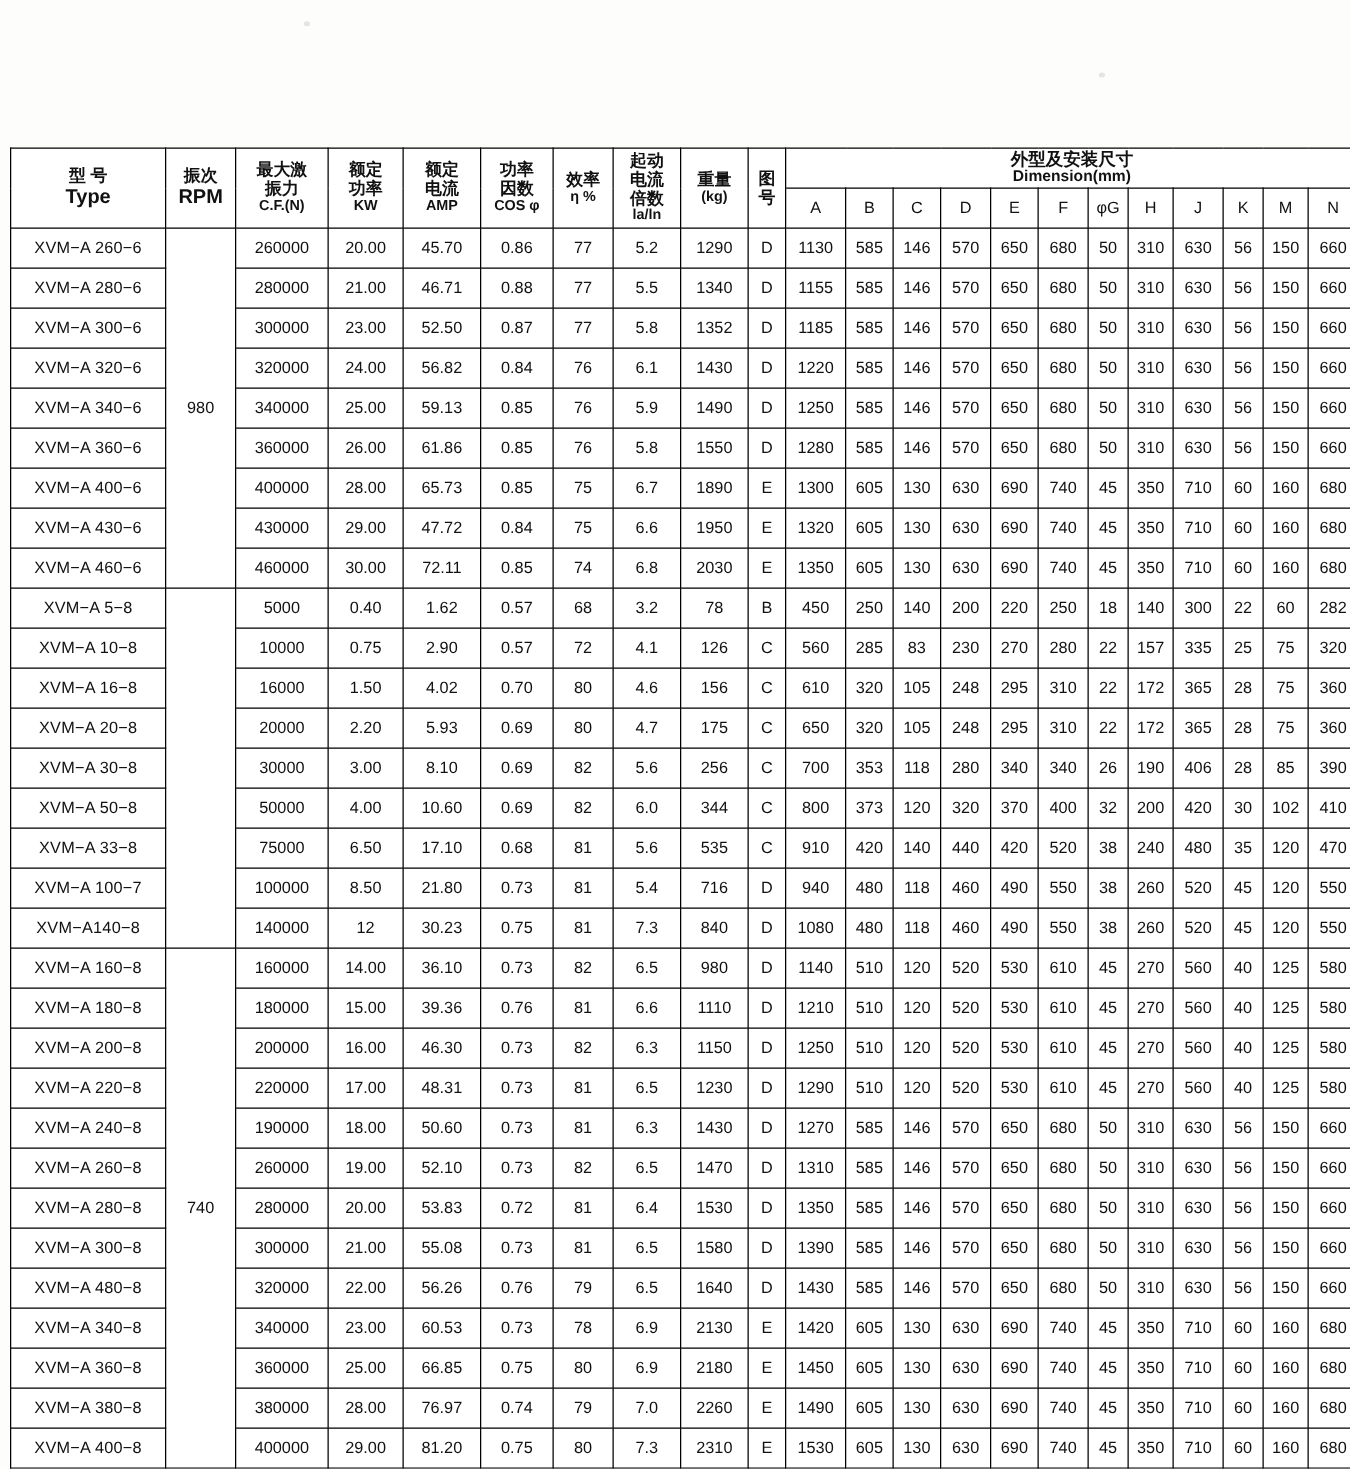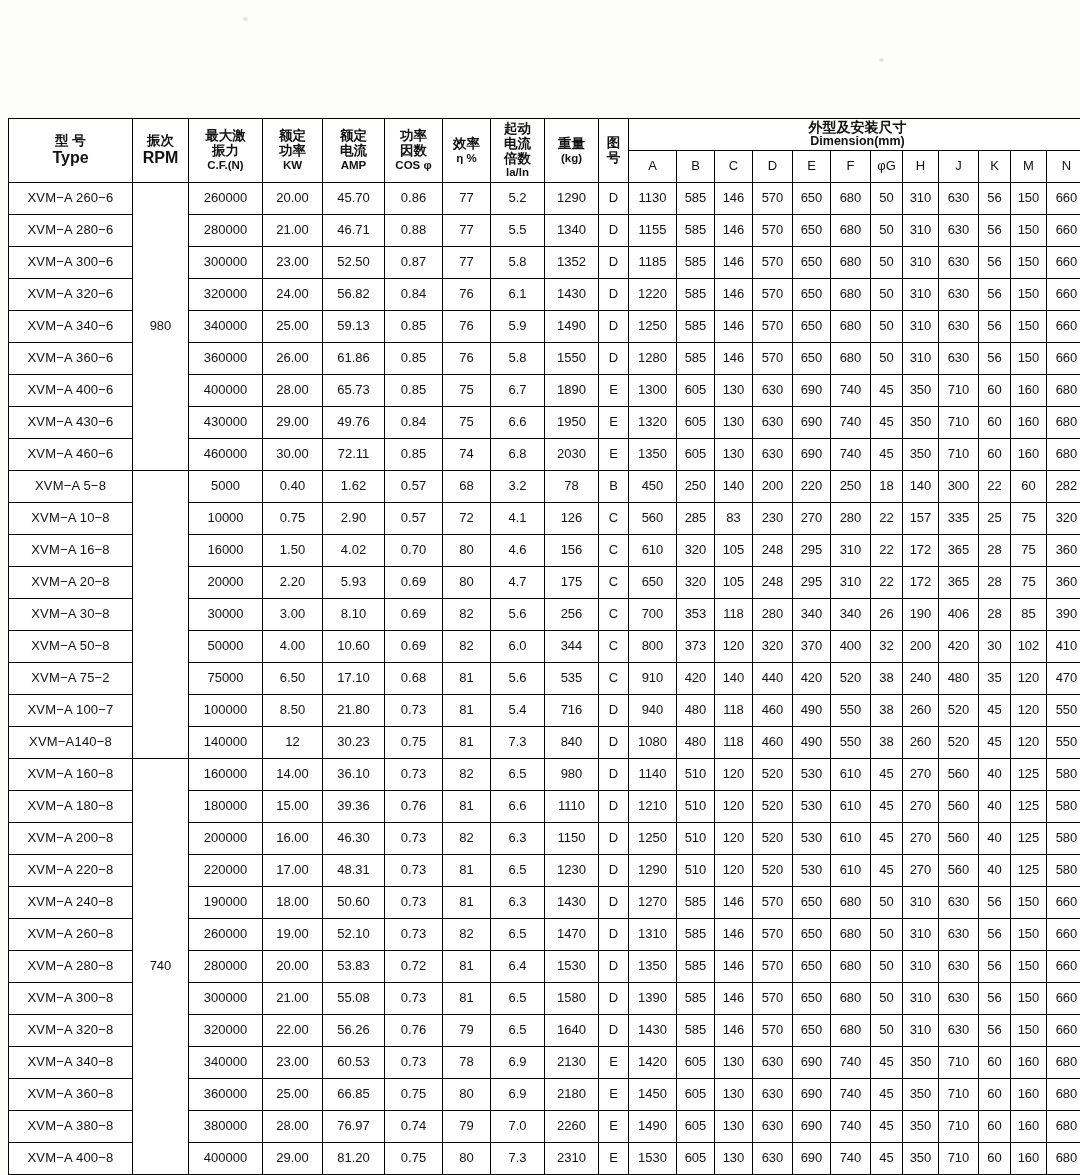--- a/index.html
+++ b/index.html
@@ -395,21 +395,21 @@
             <td class="num">350</td>
             <td class="num">710</td>
             <td class="num">60</td>
             <td class="num">160</td>
             <td class="num">680</td>
           </tr>
           <tr>
             <td class="type">XVM−A  430−6</td>
             <td class="num">430000</td>
             <td class="num">29.00</td>
-            <td class="num">49.76</td>
+            <td class="num">47.72</td>
             <td class="num">0.84</td>
             <td class="num">75</td>
             <td class="num">6.6</td>
             <td class="num">1950</td>
             <td class="num">E</td>
             <td class="num">1320</td>
             <td class="num">605</td>
             <td class="num">130</td>
             <td class="num">630</td>
             <td class="num">690</td>
@@ -577,21 +577,21 @@
             <td class="num">370</td>
             <td class="num">400</td>
             <td class="num">32</td>
             <td class="num">200</td>
             <td class="num">420</td>
             <td class="num">30</td>
             <td class="num">102</td>
             <td class="num">410</td>
           </tr>
           <tr>
-            <td class="type">XVM−A    75−2</td>
+            <td class="type">XVM−A    33−8</td>
             <td class="num">75000</td>
             <td class="num">6.50</td>
             <td class="num">17.10</td>
             <td class="num">0.68</td>
             <td class="num">81</td>
             <td class="num">5.6</td>
             <td class="num">535</td>
             <td class="num">C</td>
             <td class="num">910</td>
             <td class="num">420</td>
@@ -831,21 +831,21 @@
             <td class="num">650</td>
             <td class="num">680</td>
             <td class="num">50</td>
             <td class="num">310</td>
             <td class="num">630</td>
             <td class="num">56</td>
             <td class="num">150</td>
             <td class="num">660</td>
           </tr>
           <tr>
-            <td class="type">XVM−A  320−8</td>
+            <td class="type">XVM−A  480−8</td>
             <td class="num">320000</td>
             <td class="num">22.00</td>
             <td class="num">56.26</td>
             <td class="num">0.76</td>
             <td class="num">79</td>
             <td class="num">6.5</td>
             <td class="num">1640</td>
             <td class="num">D</td>
             <td class="num">1430</td>
             <td class="num">585</td>

